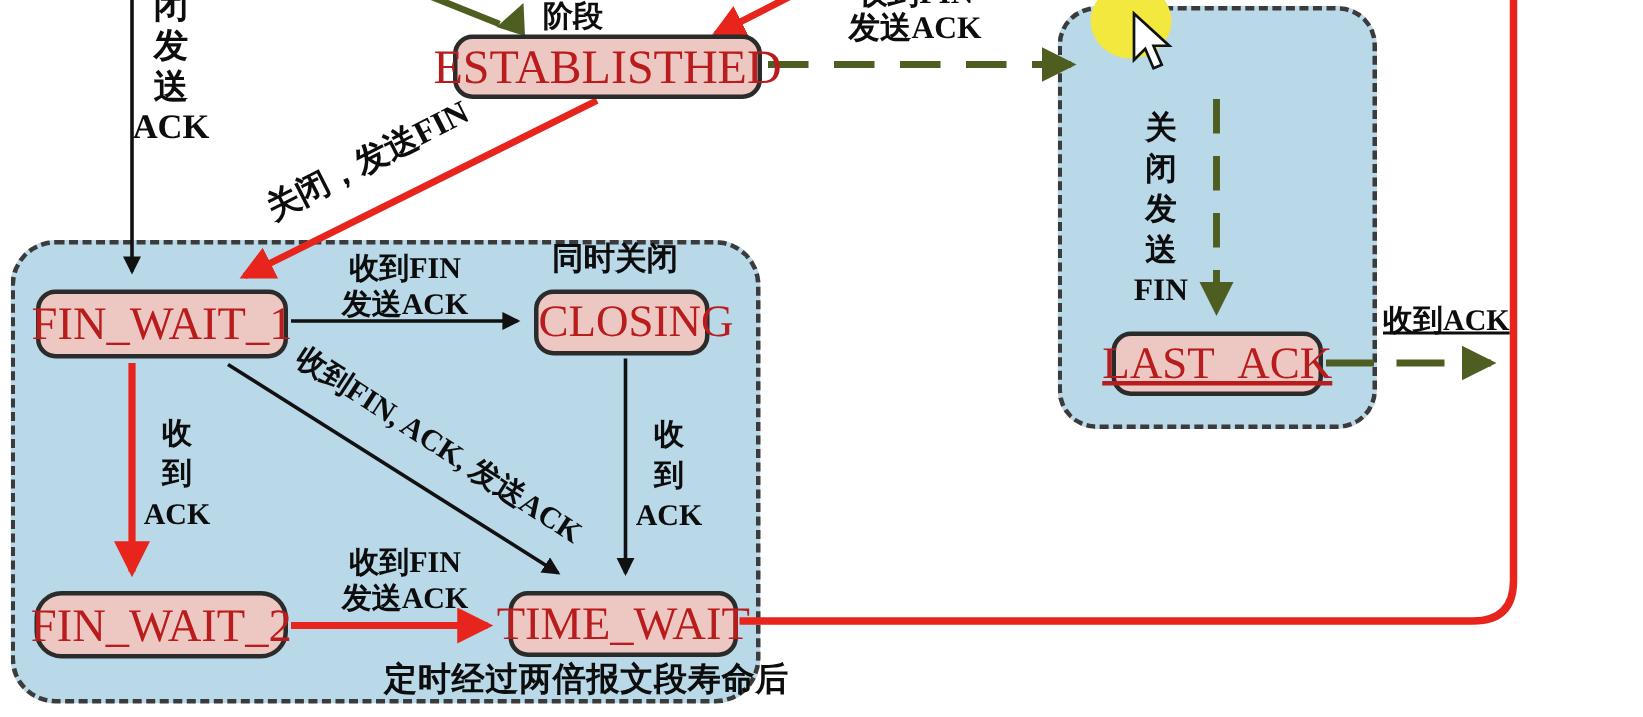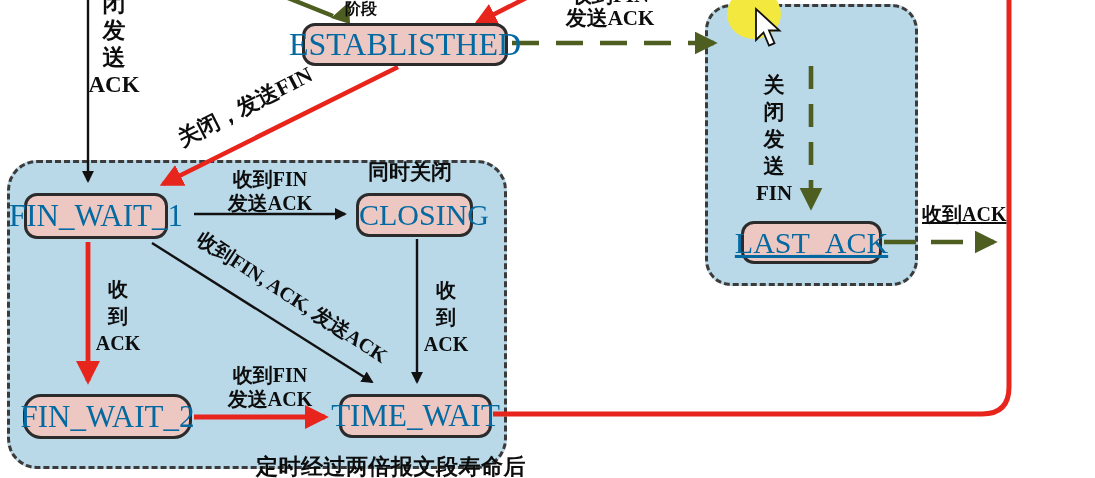--- a/index.html
+++ b/index.html
@@ -9,21 +9,21 @@
   }
   .group{
     position:absolute;background:#b9d8e8;border:3px dashed #3b3b3b;
     border-radius:30px;box-sizing:border-box;z-index:1;
   }
   .wires{position:absolute;left:0;top:0;z-index:2;pointer-events:none;}
   .toplayer{position:absolute;left:0;top:0;z-index:60;pointer-events:none;}
   .state{
     position:absolute;display:flex;align-items:center;justify-content:center;
     background:#edc7c2;border:3px solid #2b2b2b;border-radius:13px;
-    color:#0369a1;z-index:3;box-sizing:border-box;white-space:nowrap;
+    color:#b91c1c;z-index:3;box-sizing:border-box;white-space:nowrap;
   }
   .lbl{
     position:absolute;color:#0d0d0d;font-weight:bold;white-space:nowrap;
     z-index:4;line-height:1.15;
   }
   .two{text-align:center;}
   .vert{display:flex;flex-direction:column;align-items:center;}
   .rot{transform-origin:center center;}
 </style>
 </head>
@@ -75,41 +75,41 @@
     <path d="M493,414 L982,414 Q1009,414 1009,387 L1009,-4" stroke="#e8251c" stroke-width="5" fill="none"></path>
 
     <ellipse cx="754" cy="14" rx="27" ry="25" fill="#f2e83e"></ellipse>
   </svg>
 
   <div class="state" style="left:302px;top:23px;width:206px;height:43px;font-size:32px;">
       <span>ESTABLISTHED</span>
     </div>
 
 
-  <div class="state" style="left:24px;top:193px;width:144px;height:46px;font-size:31px;">
+  <div class="state" style="left:24px;top:193px;width:168px;height:46px;font-size:31px;">
       <span>FIN_WAIT_1</span>
     </div>
 
   <div class="state" style="left:356px;top:193px;width:117px;height:44px;font-size:30px;padding-left:19px;">
       <span>CLOSING</span>
     </div>
 
   <div class="state" style="left:23px;top:394px;width:169px;height:45px;font-size:31px;border-radius:18px;">
       <span>FIN_WAIT_2</span>
     </div>
 
   <div class="state" style="left:339px;top:394px;width:153px;height:44px;font-size:31px;">
       <span>TIME_WAIT</span>
     </div>
 
   <div class="state" style="left:741px;top:221px;width:141px;height:43px;font-size:30px;text-decoration:underline;">
       <span>LAST_ACK</span>
     </div>
 
-  <div class="lbl" style="left:345px;top:0px;font-size:16px;">阶段</div>
+  <div class="lbl" style="left:362px;top:0px;font-size:20px;">阶段</div>
 
   <div class="lbl two" style="left:556px;top:-16px;width:108px;font-size:21px;line-height:23px;">
     <div>收到FIN</div>
     <div>发送ACK</div>
   </div>
 
   <div class="lbl vert" style="left:94px;top:-10px;width:40px;font-size:23px;line-height:27px;">
     <span>闭</span>
     <span>发</span>
     <span>送</span>
@@ -137,21 +137,21 @@
     <span>收</span>
     <span>到</span>
     <span>ACK</span>
   </div>
 
   <div class="lbl two" style="left:215px;top:363px;width:110px;font-size:20px;line-height:24px;">
     <div>收到FIN</div>
     <div>发送ACK</div>
   </div>
 
-  <div class="lbl" style="left:256px;top:454px;font-size:22px;letter-spacing:0.5px;">定时经过两倍报文段寿命后</div>
+  <div class="lbl" style="left:256px;top:440px;font-size:22px;letter-spacing:0.5px;">定时经过两倍报文段寿命后</div>
 
   <div class="lbl vert" style="left:752px;top:72px;width:44px;font-size:21px;line-height:27px;">
     <span>关</span>
     <span>闭</span>
     <span>发</span>
     <span>送</span>
     <span>FIN</span>
   </div>
 
   <div class="lbl" style="left:922px;top:203px;font-size:20px;text-decoration:underline;">收到ACK</div>

